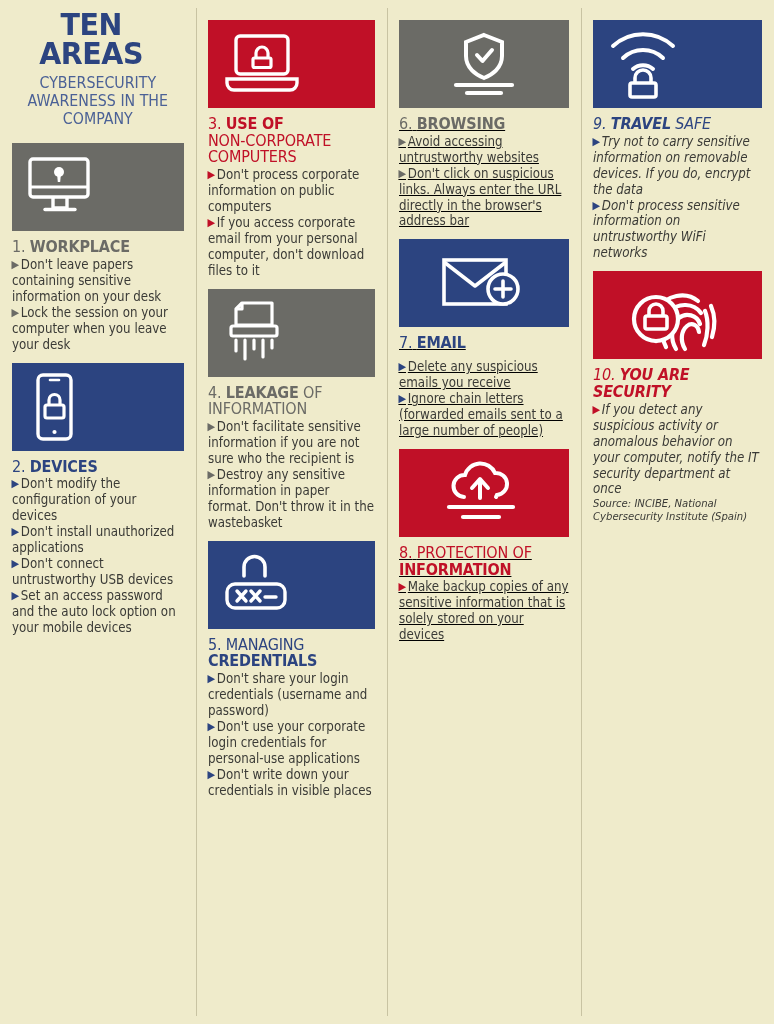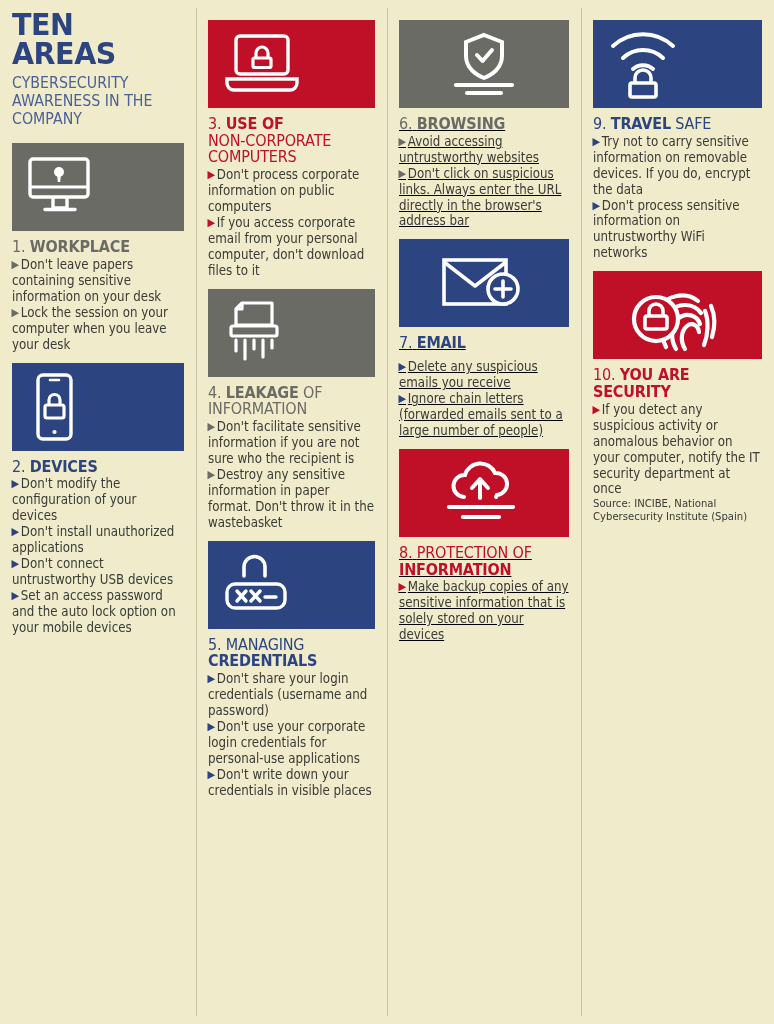--- a/index.html
+++ b/index.html
@@ -22,34 +22,34 @@
   }
 
   .column {
     position: relative;
     height: 1024px;
     padding: 10px 12px 0 12px;
   }
   .col-1 { width: 196px; }
   .col-2 { width: 191px; }
   .col-3 { width: 194px; text-decoration: underline; }
-  .col-4 { width: 193px; }
+  .col-4 { width: 193px; font-style: italic; }
 
   .column + .column::before {
     content: "";
     position: absolute;
     left: 0px;
     top: 8px;
     bottom: 8px;
     width: 1px;
     background: #C8C3A2;
   }
 
   
-  .masthead { margin-bottom: 16px; }
+  .masthead { margin-bottom: 16px; text-align: center; }
   .mast-title {
     font-family: "DejaVu Sans", sans-serif;
     font-weight: bold;
     font-size: 31px;
     line-height: 0.95;
     letter-spacing: -0.5px;
     color: #2C4480;
     transform: scaleX(0.92);
     transform-origin: left center;
   }

